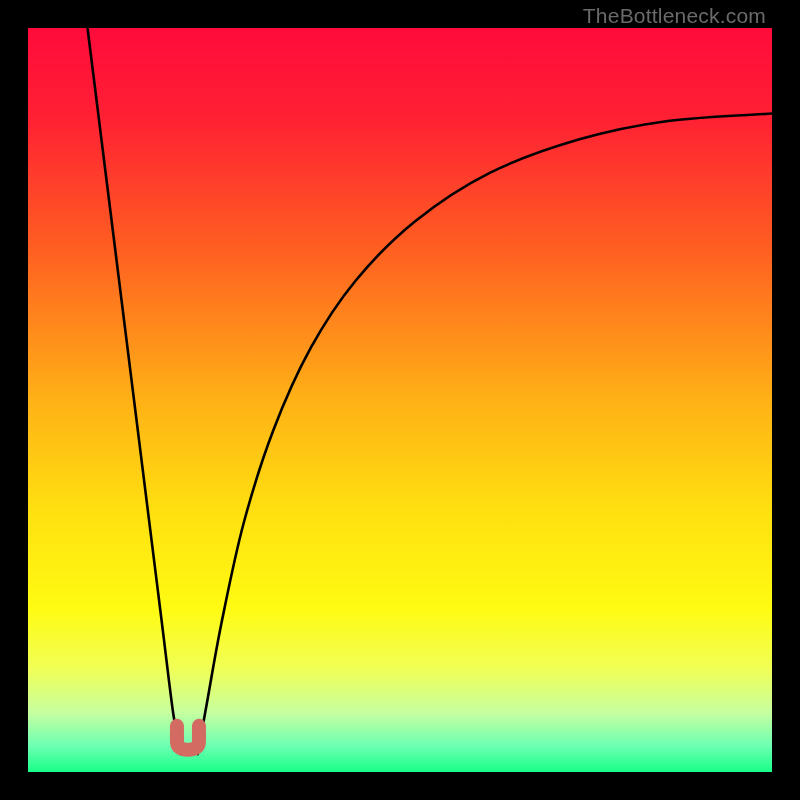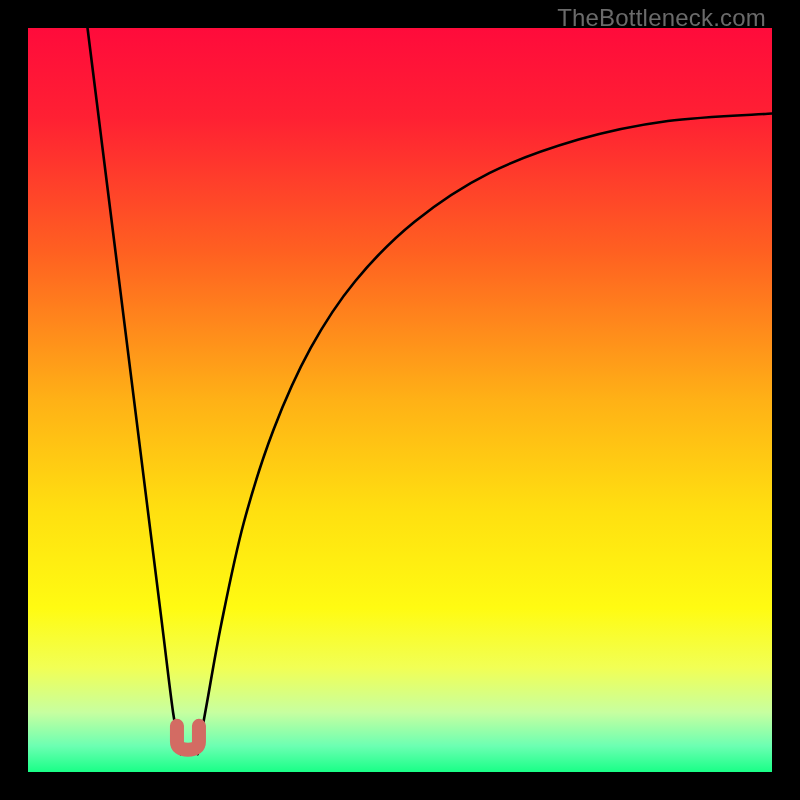--- a/index.html
+++ b/index.html
@@ -16,21 +16,21 @@
     top: 28px;
     width: 744px;
     height: 744px;
     background: #000;
   }
   .attribution {
     position: absolute;
     top: 4px;
     right: 34px;
     font-family: Arial, Helvetica, sans-serif;
-    font-size: 24px;
+    font-size: 21px;
     color: #6a6a6a;
     letter-spacing: 0.2px;
   }
   svg {
     display: block;
   }
 </style>
 </head>
 <body>
 

